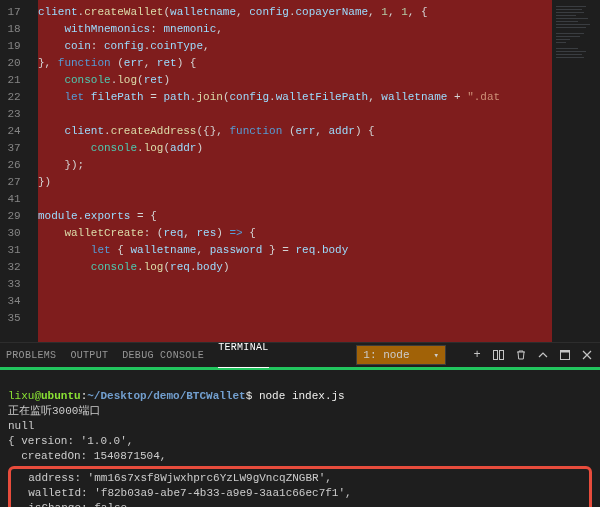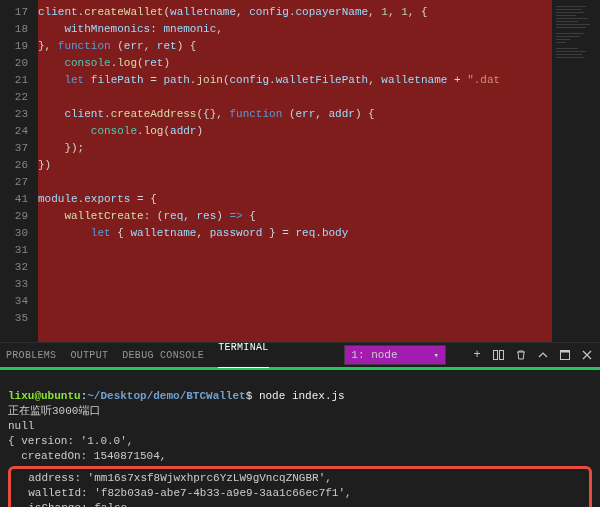--- a/index.html
+++ b/index.html
@@ -1,42 +1,42 @@
 <!DOCTYPE html>
 <html><head>
 <meta charset="utf-8">
 <style>
   html,body{margin:0;padding:0;font-family:Consolas,"Courier New",monospace;background:#1e1e1e;color:#d4d4d4;font-size:11px;overflow:hidden}
   .root{width:600px;height:507px;position:relative;display:flex;flex-direction:column}
   .editor{flex:0 0 342px;display:flex;overflow:hidden;position:relative}
-  .gutter{width:38px;background:#1e1e1e;color:#858585;text-align:right;padding-top:4px;user-select:none}
+  .gutter{width:38px;background:#1e1e1e;color:#858585;text-align:center;padding-top:4px;user-select:none}
   .gutter div{height:17px;line-height:17px;padding-right:10px}
   .code{flex:1;background:#7f1d1d;padding-top:4px;overflow:hidden}
   .code-line{height:17px;line-height:17px;white-space:pre}
   .tk-kw{color:#569cd6}
   .tk-fn{color:#dcdcaa}
   .tk-var{color:#9cdcfe}
   .tk-str{color:#ce9178}
   .tk-num{color:#b5cea8}
   .tk-prop{color:#9cdcfe}
   .tk-punc{color:#d4d4d4}
   .tk-obj{color:#4ec9b0}
   .minimap{width:48px;background:#1e1e1e;position:relative}
   .mm-line{position:absolute;left:4px;height:1px;background:#3a3d41}
   .panel{flex:1;display:flex;flex-direction:column;border-top:1px solid #2d2d2d;background:#1e1e1e}
   .tabs{display:flex;align-items:center;height:24px;background:#1e1e1e;border-bottom:3px solid #22c55e;padding:0 6px;color:#969696;font-size:10px;gap:14px}
   .tab{cursor:pointer;color:#969696;text-transform:uppercase;letter-spacing:.3px}
   .tab.active{color:#fff;border-bottom:1px solid #fff;padding-bottom:14px}
   .spacer{flex:1}
-  .select{display:flex;align-items:center;background:#a21caf;border:1px solid #3c3c3c;height:18px;padding:0 6px;color:#ccc;font-size:11px;gap:36px}
+  .select{display:flex;align-items:center;background:#a16207;border:1px solid #3c3c3c;height:18px;padding:0 6px;color:#ccc;font-size:11px;gap:24px}
   .chev{font-size:9px}
   .icons{display:flex;gap:8px;margin-left:10px;color:#c5c5c5;align-items:center}
   .icons .ico{cursor:pointer;width:14px;height:14px;display:flex;align-items:center;justify-content:center;font-size:12px}
   .term{flex:1;background:#1e1e1e;padding:4px 8px;font-size:11px;line-height:15px;white-space:pre-wrap;color:#cccccc;position:relative}
-  .t-user{color:#8ae234;font-weight:bold}
+  .t-user{color:#8ae234;font-weight:normal}
   .t-host{color:#8ae234;font-weight:bold}
   .t-path{color:#729fcf;font-weight:bold}
   .t-white{color:#eeeeec}
   .hl-box{border:3px solid #e74c3c;border-radius:6px;padding:2px 4px;margin-top:2px}
   svg{display:block}
 </style>
 </head>
 <body>
 
 <div class="root">
@@ -59,32 +59,34 @@
         <div>30</div>
         <div>31</div>
         <div>32</div>
         <div>33</div>
         <div>34</div>
         <div>35</div>
       </div>
     <div class="code" id="code">
         <div class="code-line"><span class="tk-var">client</span><span class="tk-punc">.</span><span class="tk-fn">createWallet</span><span class="tk-punc">(</span><span class="tk-var">walletname</span><span class="tk-punc">, </span><span class="tk-var">config</span><span class="tk-punc">.</span><span class="tk-prop">copayerName</span><span class="tk-punc">, </span><span class="tk-num">1</span><span class="tk-punc">, </span><span class="tk-num">1</span><span class="tk-punc">, {</span></div>
         <div class="code-line"><span>    </span><span class="tk-prop">withMnemonics</span><span class="tk-punc">: </span><span class="tk-var">mnemonic</span><span class="tk-punc">,</span></div>
+        <div class="code-line"><span>    </span><span class="tk-prop">coin</span><span class="tk-punc">: </span><span class="tk-var">config</span><span class="tk-punc">.</span><span class="tk-prop">coinType</span><span class="tk-punc">,</span></div>
         <div class="code-line"><span class="tk-punc">}, </span><span class="tk-kw">function</span><span class="tk-punc"> (</span><span class="tk-var">err</span><span class="tk-punc">, </span><span class="tk-var">ret</span><span class="tk-punc">) {</span></div>
         <div class="code-line"><span>    </span><span class="tk-obj">console</span><span class="tk-punc">.</span><span class="tk-fn">log</span><span class="tk-punc">(</span><span class="tk-var">ret</span><span class="tk-punc">)</span></div>
         <div class="code-line"><span>    </span><span class="tk-kw">let</span><span> </span><span class="tk-var">filePath</span><span class="tk-punc"> = </span><span class="tk-var">path</span><span class="tk-punc">.</span><span class="tk-fn">join</span><span class="tk-punc">(</span><span class="tk-var">config</span><span class="tk-punc">.</span><span class="tk-prop">walletFilePath</span><span class="tk-punc">, </span><span class="tk-var">walletname</span><span class="tk-punc"> + </span><span class="tk-str">".dat</span></div>
         <div class="code-line"><span></span></div>
         <div class="code-line"><span>    </span><span class="tk-var">client</span><span class="tk-punc">.</span><span class="tk-fn">createAddress</span><span class="tk-punc">({}, </span><span class="tk-kw">function</span><span class="tk-punc"> (</span><span class="tk-var">err</span><span class="tk-punc">, </span><span class="tk-var">addr</span><span class="tk-punc">) {</span></div>
         <div class="code-line"><span>        </span><span class="tk-obj">console</span><span class="tk-punc">.</span><span class="tk-fn">log</span><span class="tk-punc">(</span><span class="tk-var">addr</span><span class="tk-punc">)</span></div>
         <div class="code-line"><span class="tk-punc">    });</span></div>
         <div class="code-line"><span class="tk-punc">})</span></div>
         <div class="code-line"><span></span></div>
         <div class="code-line"><span class="tk-var">module</span><span class="tk-punc">.</span><span class="tk-prop">exports</span><span class="tk-punc"> = {</span></div>
         <div class="code-line"><span>    </span><span class="tk-fn">walletCreate</span><span class="tk-punc">: (</span><span class="tk-var">req</span><span class="tk-punc">, </span><span class="tk-var">res</span><span class="tk-punc">) </span><span class="tk-kw">=&gt;</span><span class="tk-punc"> {</span></div>
         <div class="code-line"><span>        </span><span class="tk-kw">let</span><span class="tk-punc"> { </span><span class="tk-var">walletname</span><span class="tk-punc">, </span><span class="tk-var">password</span><span class="tk-punc"> } = </span><span class="tk-var">req</span><span class="tk-punc">.</span><span class="tk-prop">body</span></div>
+        <div class="code-line"><span>        </span><span class="tk-obj">console</span><span class="tk-punc">.</span><span class="tk-fn">log</span><span class="tk-punc">(</span><span class="tk-var">req</span><span class="tk-punc">.</span><span class="tk-prop">body</span><span class="tk-punc">)</span></div>
         <div class="code-line"><span></span></div>
       </div>
     <div class="minimap">
       <div class="mm-line" style="top:6px;width:30px"></div>
       <div class="mm-line" style="top:9px;width:26px"></div>
       <div class="mm-line" style="top:12px;width:28px"></div>
       <div class="mm-line" style="top:15px;width:20px"></div>
       <div class="mm-line" style="top:18px;width:32px"></div>
       <div class="mm-line" style="top:21px;width:22px"></div>
       <div class="mm-line" style="top:24px;width:34px"></div>

